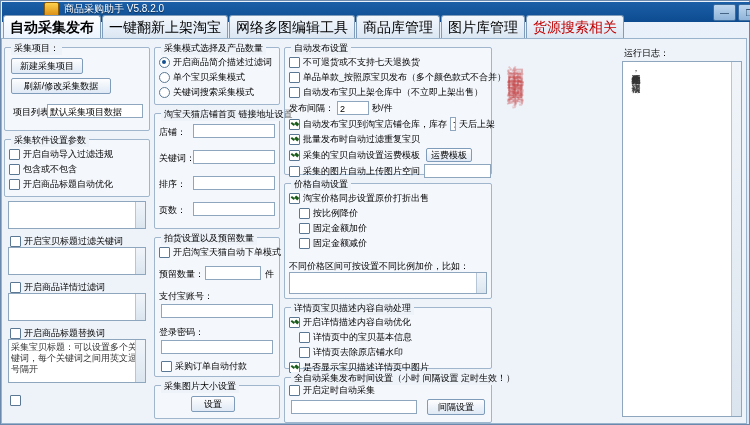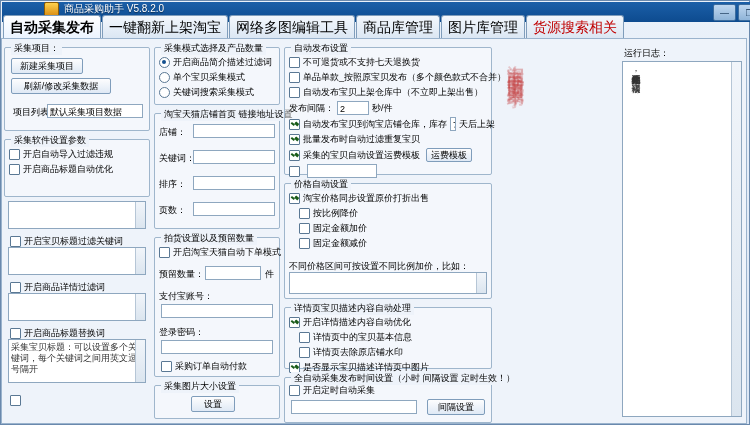--- a/index.html
+++ b/index.html
@@ -146,20 +146,24 @@
           <span class="lbl">项目列表：</span>
         </div>
         <div class="inp" style="position:absolute;left:42px;top:56px;width:96px;">默认采集项目数据</div>
       </div>
 
       <div class="group" style="left:0;top:98px;width:146px;height:58px;">
         <span class="legend">采集软件设置参数</span>
         <div class="row" style="margin-top:8px;">
           <span class="cb"></span>
           <span class="lbl">开启自动导入过滤违规</span>
+        </div>
+        <div class="row">
+          <span class="cb"></span>
+          <span class="lbl">包含或不包含</span>
         </div>
         <div class="row">
           <span class="cb"></span>
           <span class="lbl">开启商品标题自动优化</span>
         </div>
       </div>
 
       <div class="txt" style="position:absolute;left:4px;top:160px;width:138px;height:28px;"></div>
 
       <div class="row" style="position:absolute;left:2px;top:192px;">
@@ -278,20 +282,21 @@
         </div>
 
         <div class="row">
           <span class="cb on"></span>
           <span class="lbl">采集的宝贝自动设置运费模板</span>
           <span class="btn" style="width:46px;margin-left:6px;line-height:13px;height:14px;">运费模板</span>
         </div>
 
         <div class="row">
           <span class="cb"></span>
+          <span class="lbl">采集的图片自动上传图片空间</span>
           <span class="inp" style="width:70px;display:inline-block;margin-left:4px;"></span>
         </div>
       </div>
 
       <div class="group" style="left:0;top:142px;width:208px;height:116px;">
         <span class="legend">价格自动设置</span>
         <div class="row" style="margin-top:8px;">
           <span class="cb on"></span>
           <span class="lbl">淘宝价格同步设置原价打折出售</span>
         </div>

